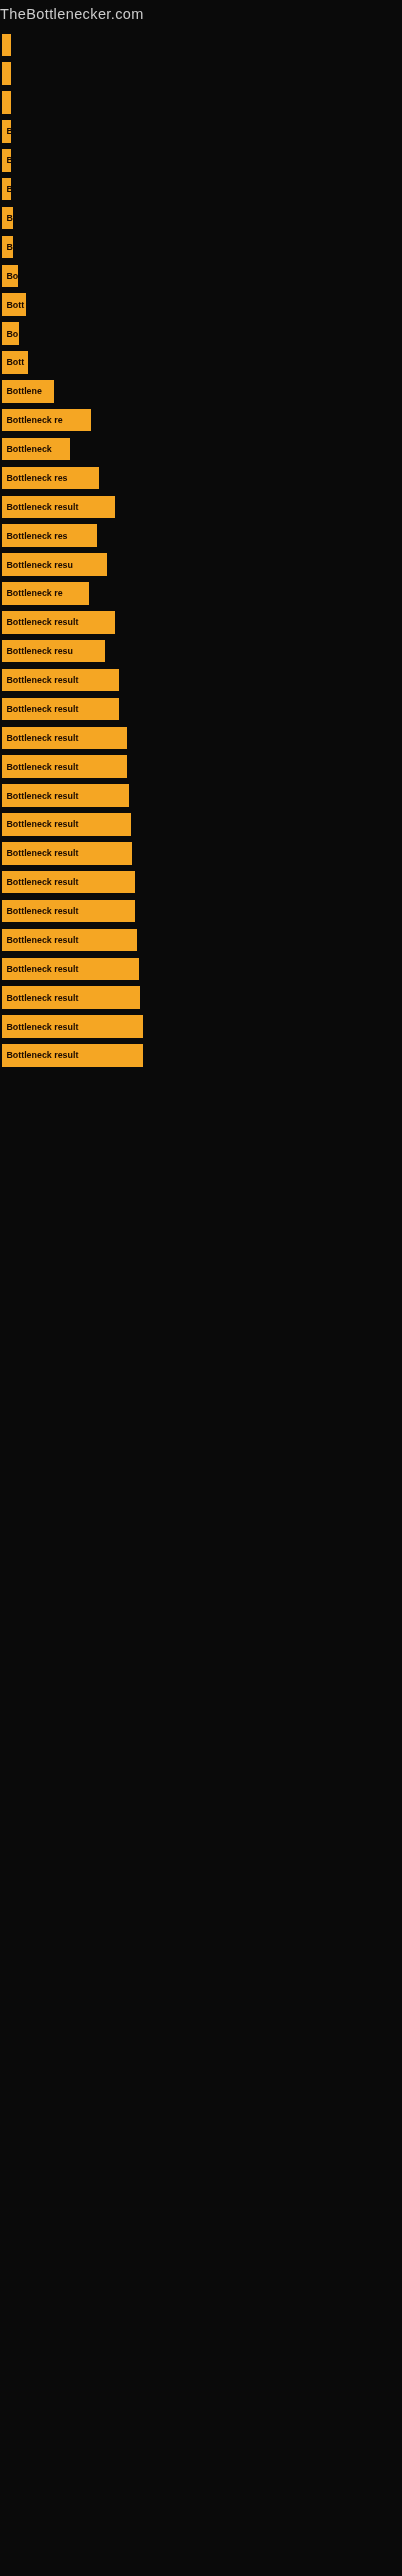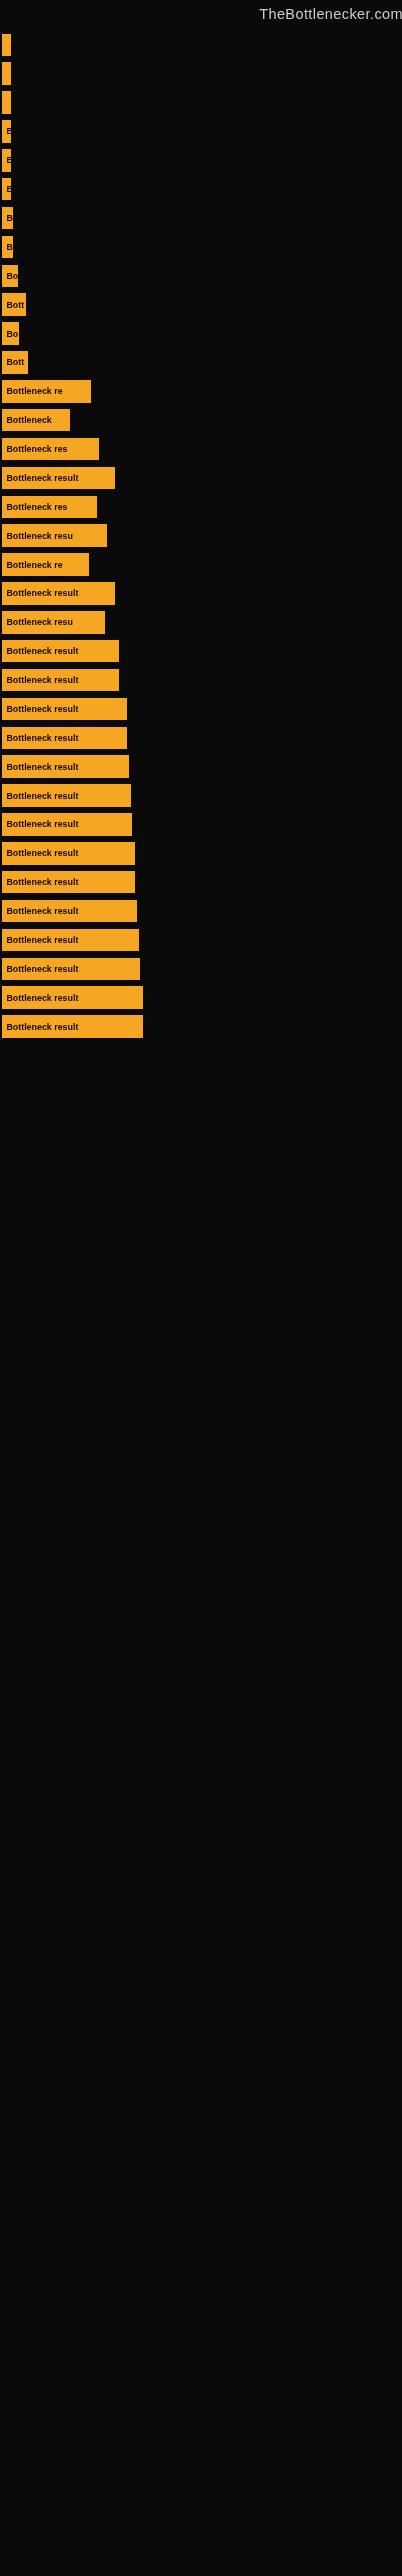--- a/index.html
+++ b/index.html
@@ -7,21 +7,21 @@
       background-color: #0a0a0a;
       width: 403px;
       min-height: 2576px;
       font-family: Arial, sans-serif;
       position: relative;
       overflow-x: hidden;
     }
     .site-title {
       color: #cccccc;
       font-size: 14.5px;
-      text-align: right;
+      text-align: left;
       padding-top: 6.4px;
       padding-bottom: 8px;
       letter-spacing: 0.4px;
     }
     .bar-label {
       color: #f5a623;
       background-color: #f5a623;
       height: 22.5px;
       display: flex;
       align-items: center;
@@ -72,20 +72,23 @@
       <div class="bar-label" style="width: 16px;">Bo</div>
     </div>
     <div class="row-wrapper">
       <div class="bar-label" style="width: 24px;">Bott</div>
     </div>
     <div class="row-wrapper">
       <div class="bar-label" style="width: 17.7px;">Bo</div>
     </div>
     <div class="row-wrapper">
       <div class="bar-label" style="width: 26px;">Bott</div>
+    </div>
+    <div class="row-wrapper">
+      <div class="bar-label" style="width: 52px;">Bottlene</div>
     </div>
     <div class="row-wrapper">
       <div class="bar-label" style="width: 89px;">Bottleneck re</div>
     </div>
     <div class="row-wrapper">
       <div class="bar-label" style="width: 68px; text-align: right;">Bottleneck</div>
     </div>
     <div class="row-wrapper">
       <div class="bar-label" style="width: 97px;">Bottleneck res</div>
     </div>

